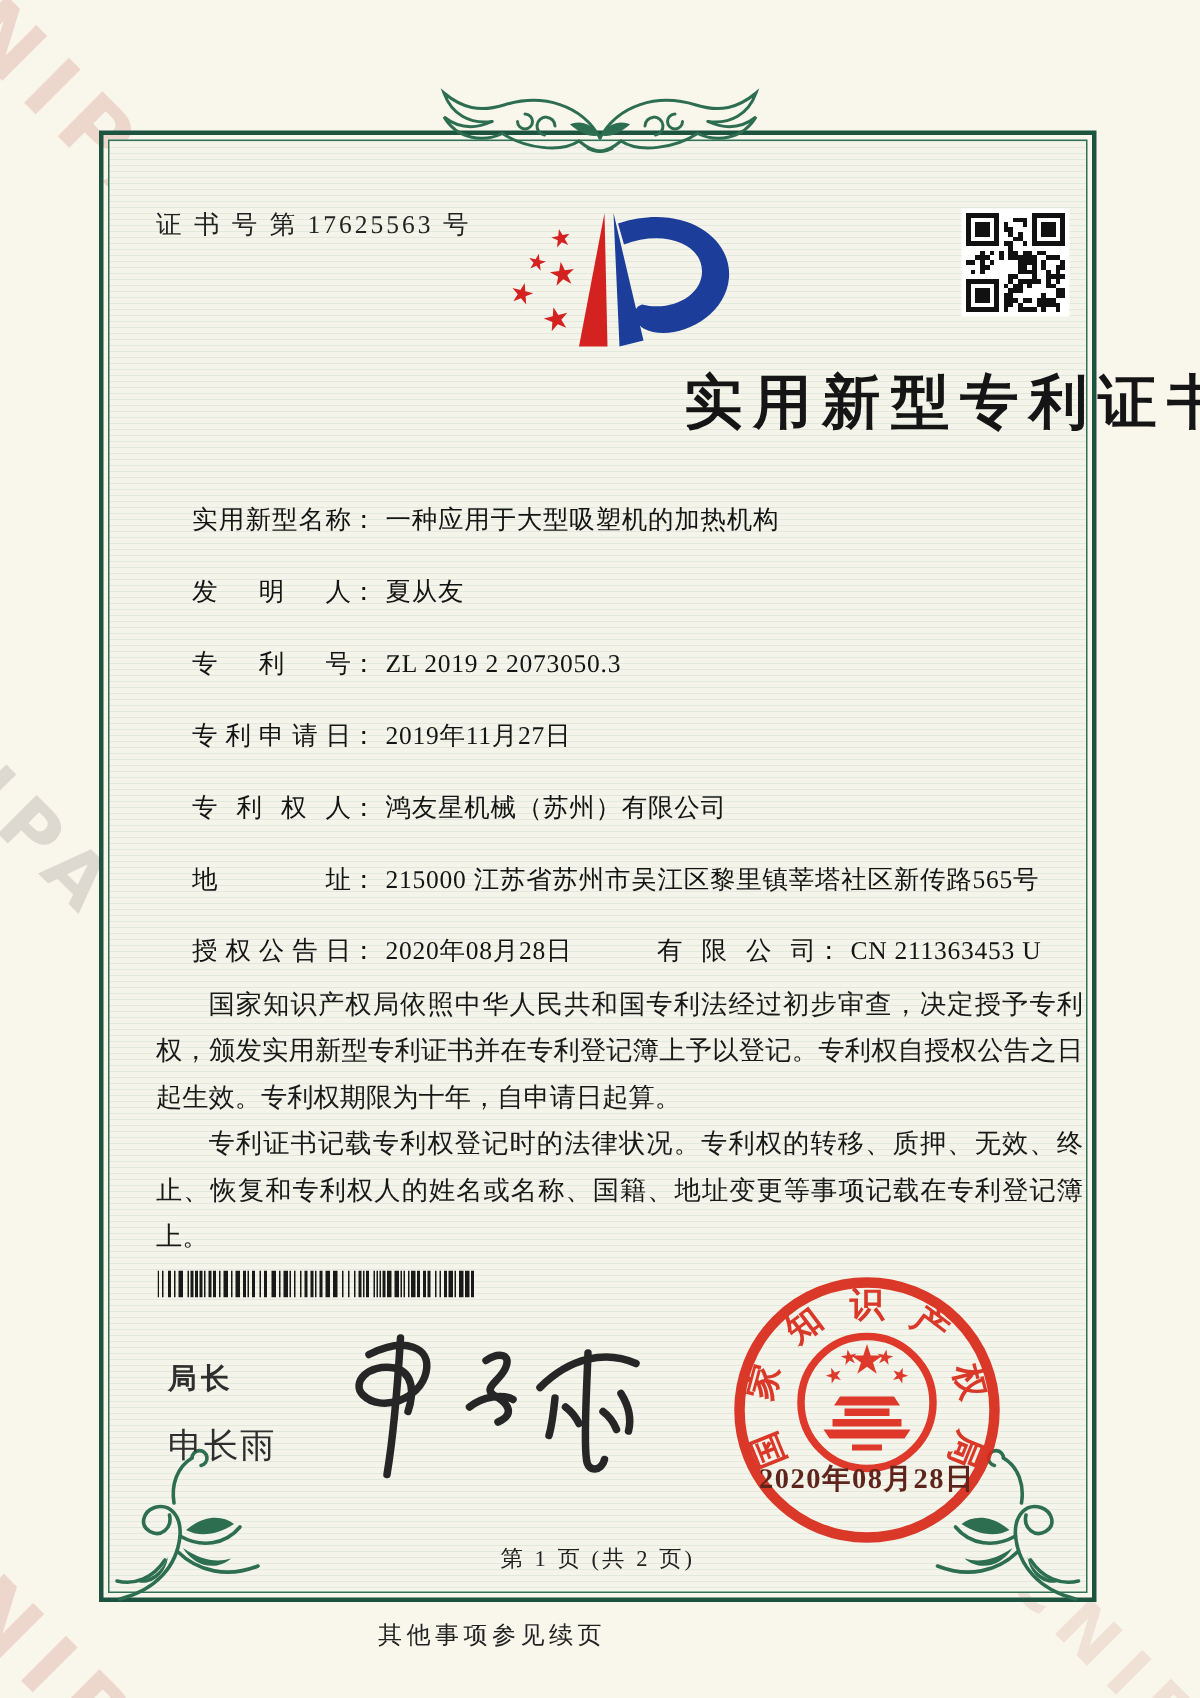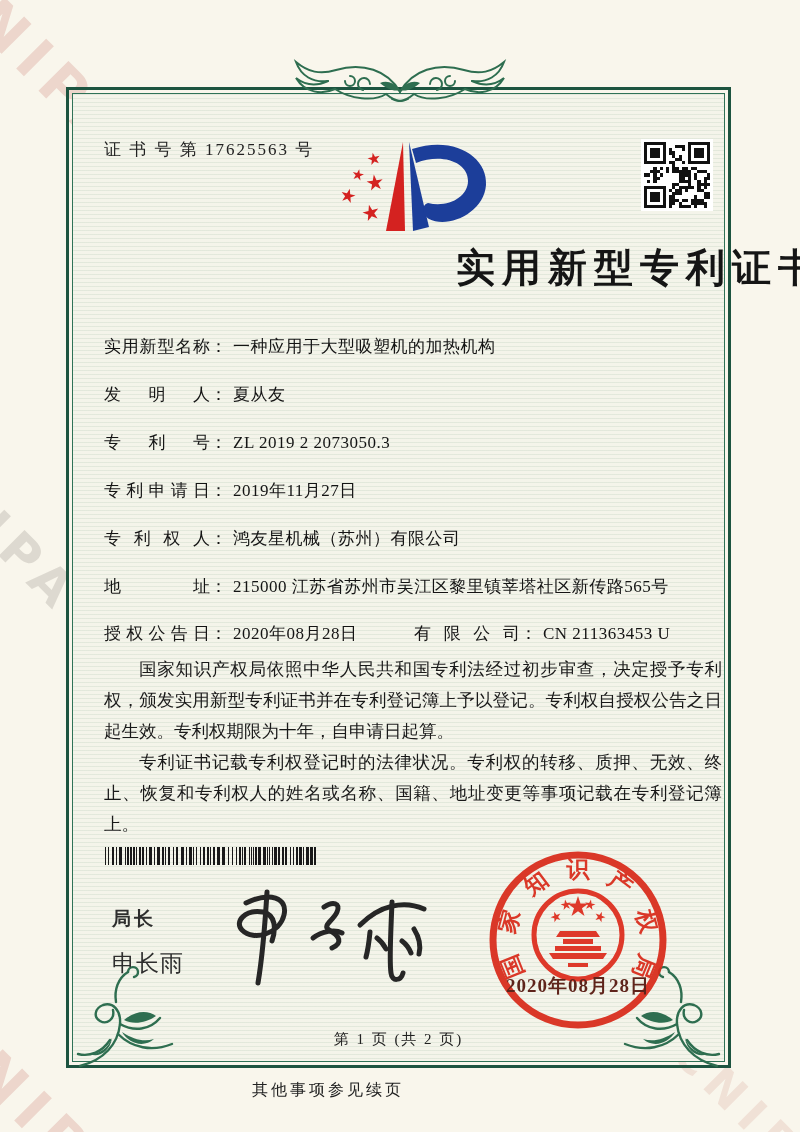--- a/index.html
+++ b/index.html
@@ -39,21 +39,21 @@
     position:absolute;left:104px;top:138px;font-size:17px;letter-spacing:2px;color:#222;
   }
   .qr{position:absolute;left:641px;top:139px;width:72px;height:72px;background:#fff;padding:3px;box-sizing:border-box;}
   .logo{position:absolute;left:330px;top:133px;width:170px;height:102px;}
   .title{
     position:absolute;left:66px;top:241px;width:758px;text-align:right;
     font-size:39px;font-weight:700;letter-spacing:7px;color:#151515;
   }
   
   .frow{position:absolute;left:104px;width:620px;font-size:17px;color:#141414;white-space:nowrap;}
-  .flabel{display:inline-block;width:106px;text-align:justify;text-align-last:justify;vertical-align:bottom;}
+  .flabel{display:inline-block;width:106px;text-align:justify;text-align-last:justify;vertical-align:bottom;margin-left:24px;}
   .fcolon{display:inline-block;margin-right:6px;}
   .fvalue{letter-spacing:0.5px;}
   .grant2{position:absolute;left:310px;top:0;white-space:nowrap;}
   
   .body-text{
     position:absolute;left:104px;top:654px;width:618px;
     font-size:17.5px;line-height:31px;color:#191919;text-align:justify;
   }
   .body-text p{margin:0;text-indent:2em;}
   

